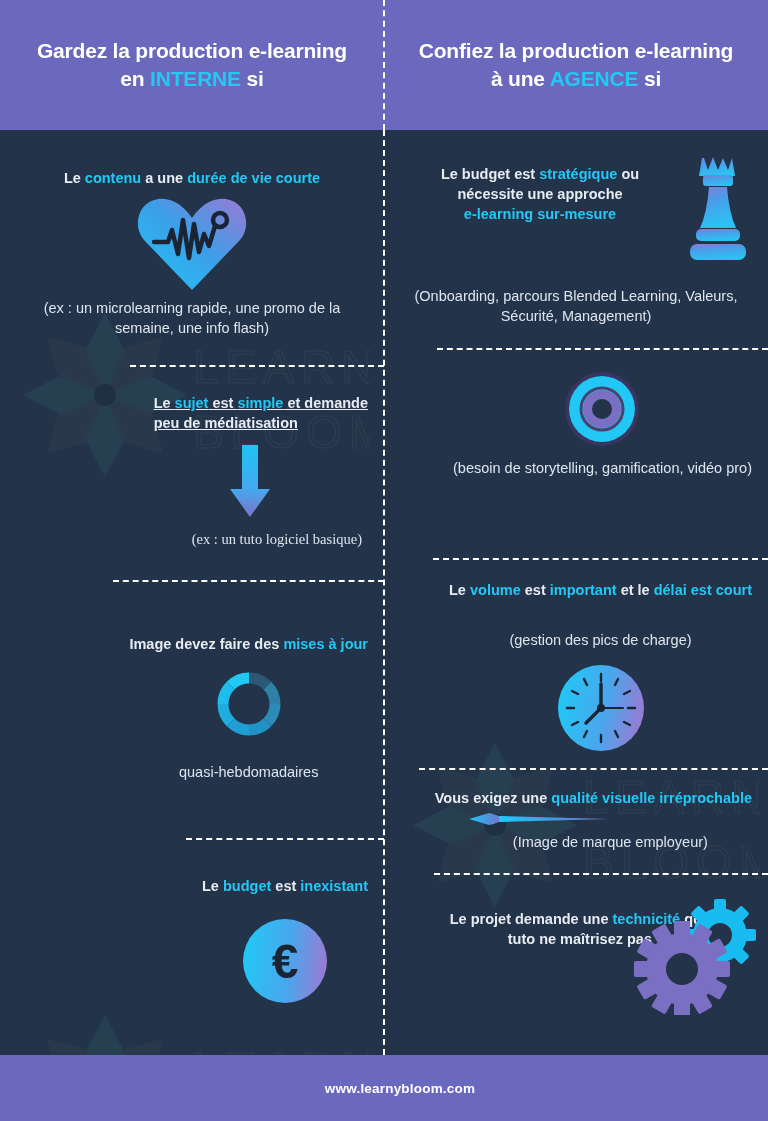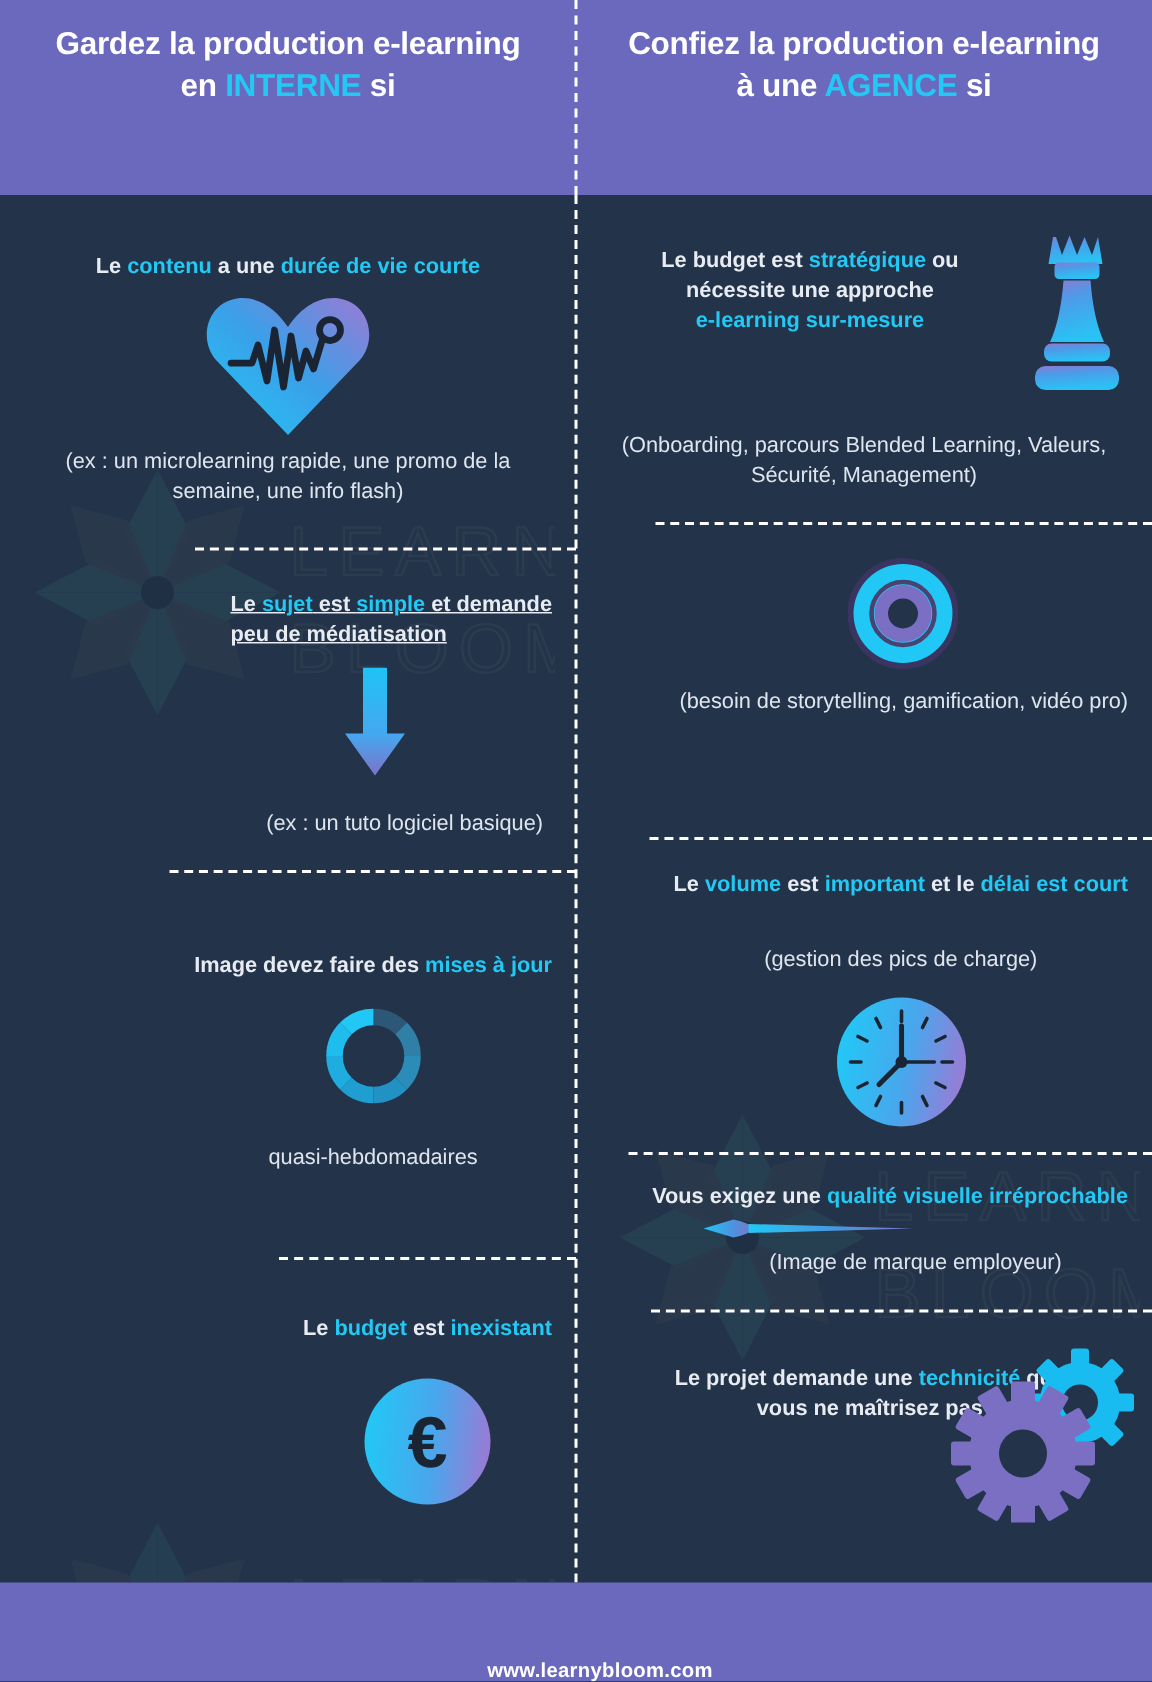--- a/index.html
+++ b/index.html
@@ -21,20 +21,21 @@
   .header {
     position: relative;
     height: 130px;
     background: #6b69bd;
     display: flex;
     flex-shrink: 0;
   }
   .header-col {
     flex: 1 1 50%;
     display: flex;
+    align-items: center;
     justify-content: center;
     padding: 16px 14px;
   }
   .header-title {
     color: #ffffff;
     font-size: 21px;
     font-weight: bold;
     line-height: 1.32;
     text-align: center;
     letter-spacing: -0.2px;
@@ -104,21 +105,21 @@
   .c-right  { text-align: right; }
   .icon-row { display: flex; }
   .icon-row.ic { justify-content: center; }
   .icon-row.il { justify-content: flex-start; }
 
   
   .footer {
     height: 66px;
     background: #6b69bd;
     display: flex;
-    align-items: flex-end;
+    align-items: center;
     justify-content: center;
     flex-shrink: 0;
     position: relative;
     z-index: 5;
     padding-left: 32px;
   }
   .footer-text {
     color: #ffffff;
     font-size: 13.5px;
     font-weight: 600;
@@ -271,21 +272,21 @@
             <defs>
                 <linearGradient id="gArrow" x1="0" y1="0" x2="0" y2="1">
               <stop offset="0%" stop-color="#1fc3f5"></stop>
                   <stop offset="62%" stop-color="#45a8ef"></stop>
                   <stop offset="100%" stop-color="#7d72c9"></stop>
             </linearGradient>
               </defs>
             <path d="M14 0 H30 V44 H42 L22 72 L2 44 H14 Z" fill="url(#gArrow)"></path>
           </svg>
         </div>
-        <div class="txt sub c-right" style="margin-top:20px; padding-right:6px;">(ex : un tuto logiciel basique)</div>
+        <div class="txt sub c-right" style="margin-top:10px; padding-right:6px;font-family:Liberation Serif, serif;">(ex : un tuto logiciel basique)</div>
       </div>
 
       <div class="sec" style="height:258px;">
         <div class="txt c-center" style="margin-top:40px;">
           <span>Image devez faire des </span><span class="hl">mises à jour</span>
         </div>
         <div class="icon-row ic" style="margin-top:14px;">
           <svg width="72" height="72" viewBox="0 0 72 72">
             <g transform="translate(36,36)" stroke-width="11" fill="none" stroke-linecap="butt">
               <path d="M0 -26 A26 26 0 0 1 18.4 -18.4" stroke="#2d5a79" opacity="0.95"></path>
@@ -419,21 +420,21 @@
             <path d="M0 9 L20 3 Q30 5 34 9 Q30 13 20 15 Z" fill="url(#gBrush)"></path>
             <path d="M30 6 L140 9 L30 12 Z" fill="url(#gBrush)"></path>
           </svg>
         </div>
         <div class="txt sub c-center" style="margin-top:2px; padding-left:34px;">(Image de marque employeur)</div>
       </div>
 
       <div class="sec" style="flex:1 1 auto;">
         <div class="txt c-center" style="margin-top:22px; padding-right:42px;">
           <span>Le projet demande une </span><span class="hl">technicité</span><span> que</span><br>
-          <span>vous ne maîtrisez pas</span>
+          <span>tuto ne maîtrisez pas</span>
         </div>
         <div style="position:absolute; right:10px; top:22px;">
           <svg width="128" height="118" viewBox="0 0 128 118">
             <g transform="translate(90,38)" fill="#18bcf0">
               <g>
                 <circle r="27"></circle>
                 <g>
                   <rect x="-6" y="-36" width="12" height="14" rx="2"></rect>
                   <rect x="-6" y="22" width="12" height="14" rx="2"></rect>
                   <rect x="-36" y="-6" width="14" height="12" rx="2"></rect>

